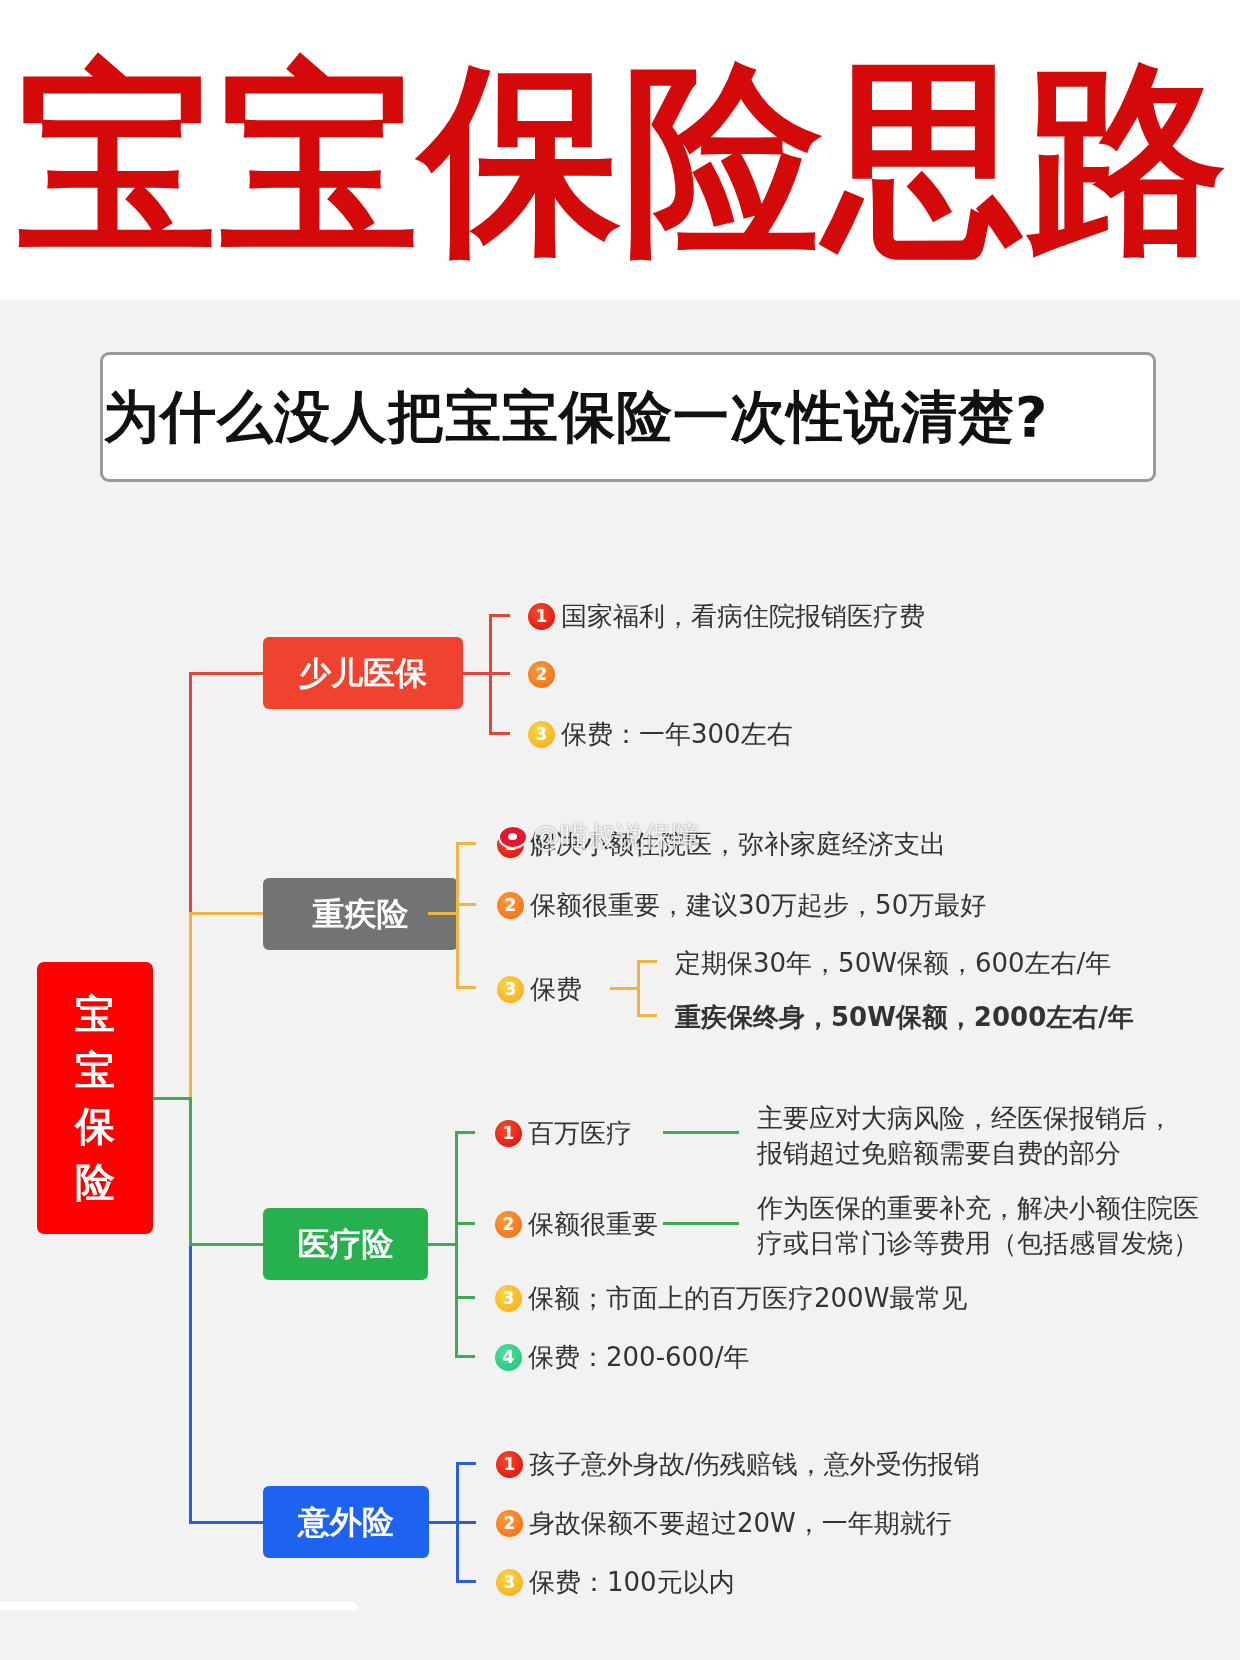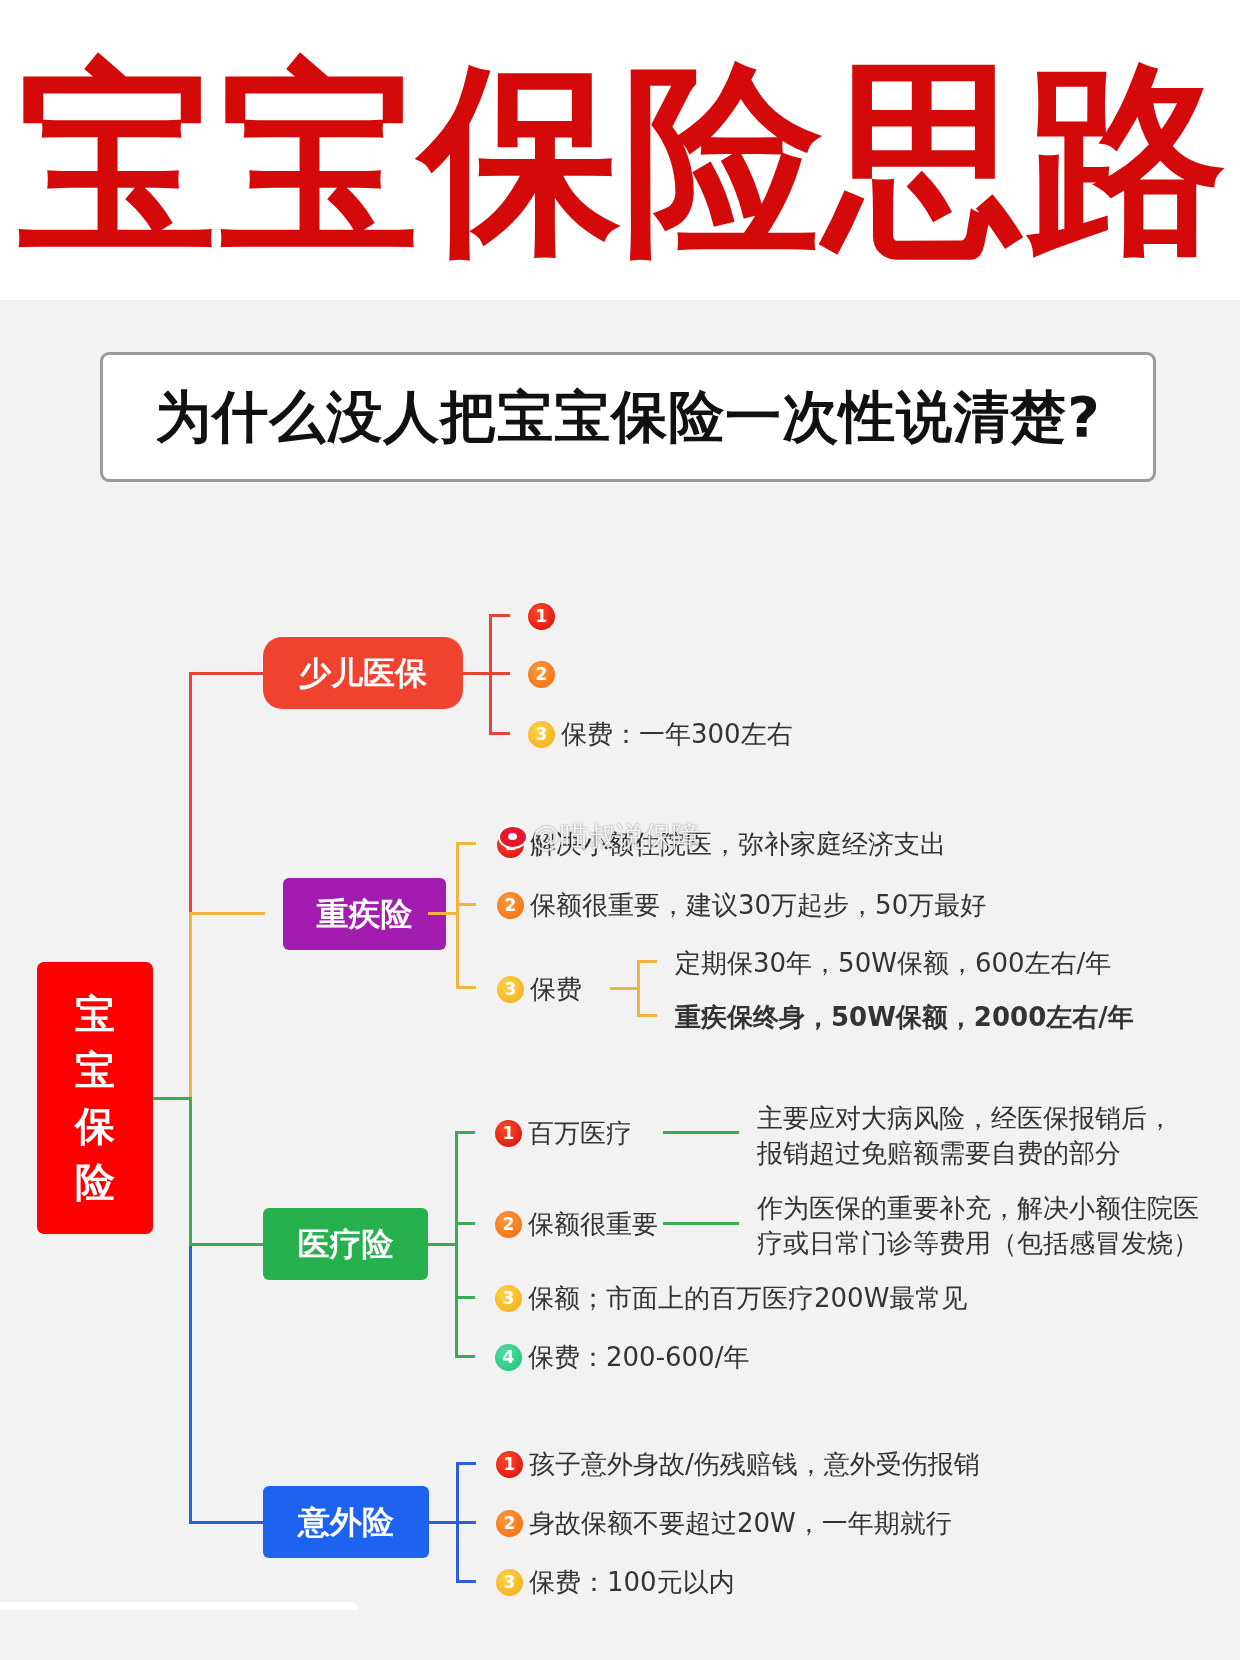--- a/index.html
+++ b/index.html
@@ -15,21 +15,21 @@
     letter-spacing: 2px; white-space: nowrap;
     transform: scaleY(1.02);
   }
   .panel {
     position: absolute; left: 0; top: 300px; width: 1240px; height: 1360px;
     background: #F2F2F2;
   }
   .question-box {
     position: absolute; left: 100px; top: 352px; width: 1056px; height: 130px;
     background: #ffffff; border: 3px solid #9A9A9A; border-radius: 9px;
-    box-sizing: border-box; text-align: center;
+    box-sizing: border-box; text-align: left;
     font-size: 56px; line-height: 124px; font-weight: 700; color: #111;
     white-space: nowrap; letter-spacing: 1px;
   }
   .root-box {
     position: absolute; left: 37px; top: 962px; width: 116px; height: 272px;
     background: #FF0000; border-radius: 7px; color: #fff;
     display: flex; flex-direction: column; align-items: center; justify-content: center;
     font-size: 40px; font-weight: 700; line-height: 56px;
   }
   .branch-box {
@@ -96,39 +96,40 @@
 <div class="line" style="left:153px;top:1097px;width:39px;height:3px;background:#3DAA55;"></div>
 <div class="line" style="left:189px;top:672px;width:3px;height:241px;background:#E0473A;"></div>
 <div class="line" style="left:189px;top:912px;width:3px;height:186px;background:#F0B440;"></div>
 <div class="line" style="left:189px;top:1097px;width:3px;height:148px;background:#3DAA55;"></div>
 <div class="line" style="left:189px;top:1244px;width:3px;height:279px;background:#2A5FD8;"></div>
 <div class="line" style="left:189px;top:672px;width:76px;height:3px;background:#E0473A;"></div>
 <div class="line" style="left:189px;top:912px;width:76px;height:3px;background:#F0B440;"></div>
 <div class="line" style="left:189px;top:1243px;width:76px;height:3px;background:#3DAA55;"></div>
 <div class="line" style="left:189px;top:1521px;width:76px;height:3px;background:#2A5FD8;"></div>
 
-<div class="branch-box" style="left:263px;top:637px;width:200px;background:#F0432F;border-radius:19px;">少儿医保</div>
+<div class="branch-box" style="left:263px;top:637px;width:200px;background:#F0432F;">少儿医保</div>
 <div class="line" style="left:462px;top:672px;width:28px;height:3px;background:#E0473A;"></div>
 <div class="line" style="left:489px;top:614px;width:3px;height:120px;background:#E0473A;"></div>
 <div class="line" style="left:489px;top:614px;width:21px;height:3px;background:#E0473A;"></div>
 <div class="line" style="left:489px;top:672px;width:21px;height:3px;background:#E0473A;"></div>
 <div class="line" style="left:489px;top:732px;width:21px;height:3px;background:#E0473A;"></div>
 
 <div class="item" style="left:528px;top:598px;">
   <span class="badge b1">1</span>
+  <span>国家福利，看病住院报销医疗费</span>
 </div>
 <div class="item" style="left:528px;top:656px;">
   <span class="badge b2">2</span>
 </div>
 <div class="item" style="left:528px;top:716px;">
   <span class="badge b3">3</span>
   <span>保费：一年300左右</span>
 </div>
 
-<div class="branch-box" style="left:263px;top:878px;width:163px;background:#a21caf;margin-left:20px;">重疾险</div>
+<div class="branch-box" style="left:263px;top:878px;width:195px;background:#737373;">重疾险</div>
 <div class="line" style="left:428px;top:912px;width:29px;height:3px;background:#F0B440;"></div>
 <div class="line" style="left:456px;top:842px;width:3px;height:146px;background:#F0B440;"></div>
 <div class="line" style="left:456px;top:842px;width:20px;height:3px;background:#F0B440;"></div>
 <div class="line" style="left:456px;top:903px;width:20px;height:3px;background:#F0B440;"></div>
 <div class="line" style="left:456px;top:986px;width:20px;height:3px;background:#F0B440;"></div>
 
 <div class="item" style="left:497px;top:826px;">
   <span class="badge b1">1</span>
   <span>解决小额住院医，弥补家庭经济支出</span>
 </div>

